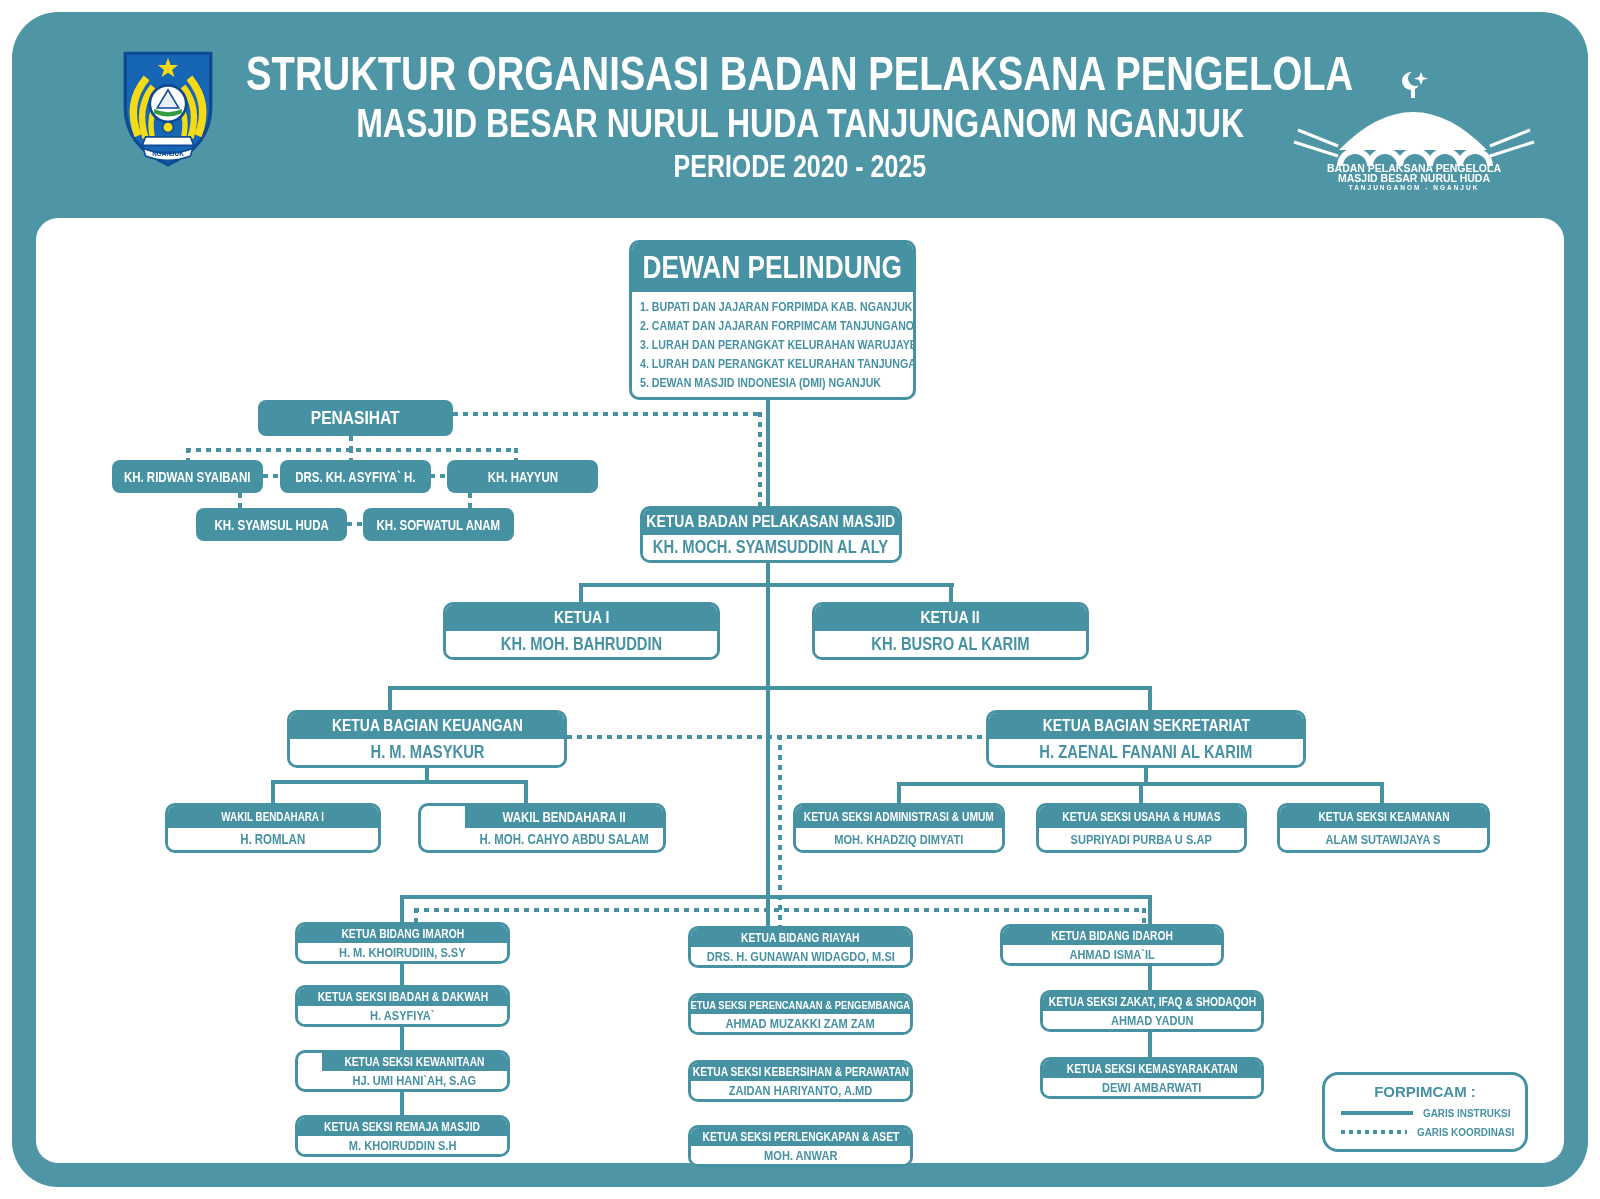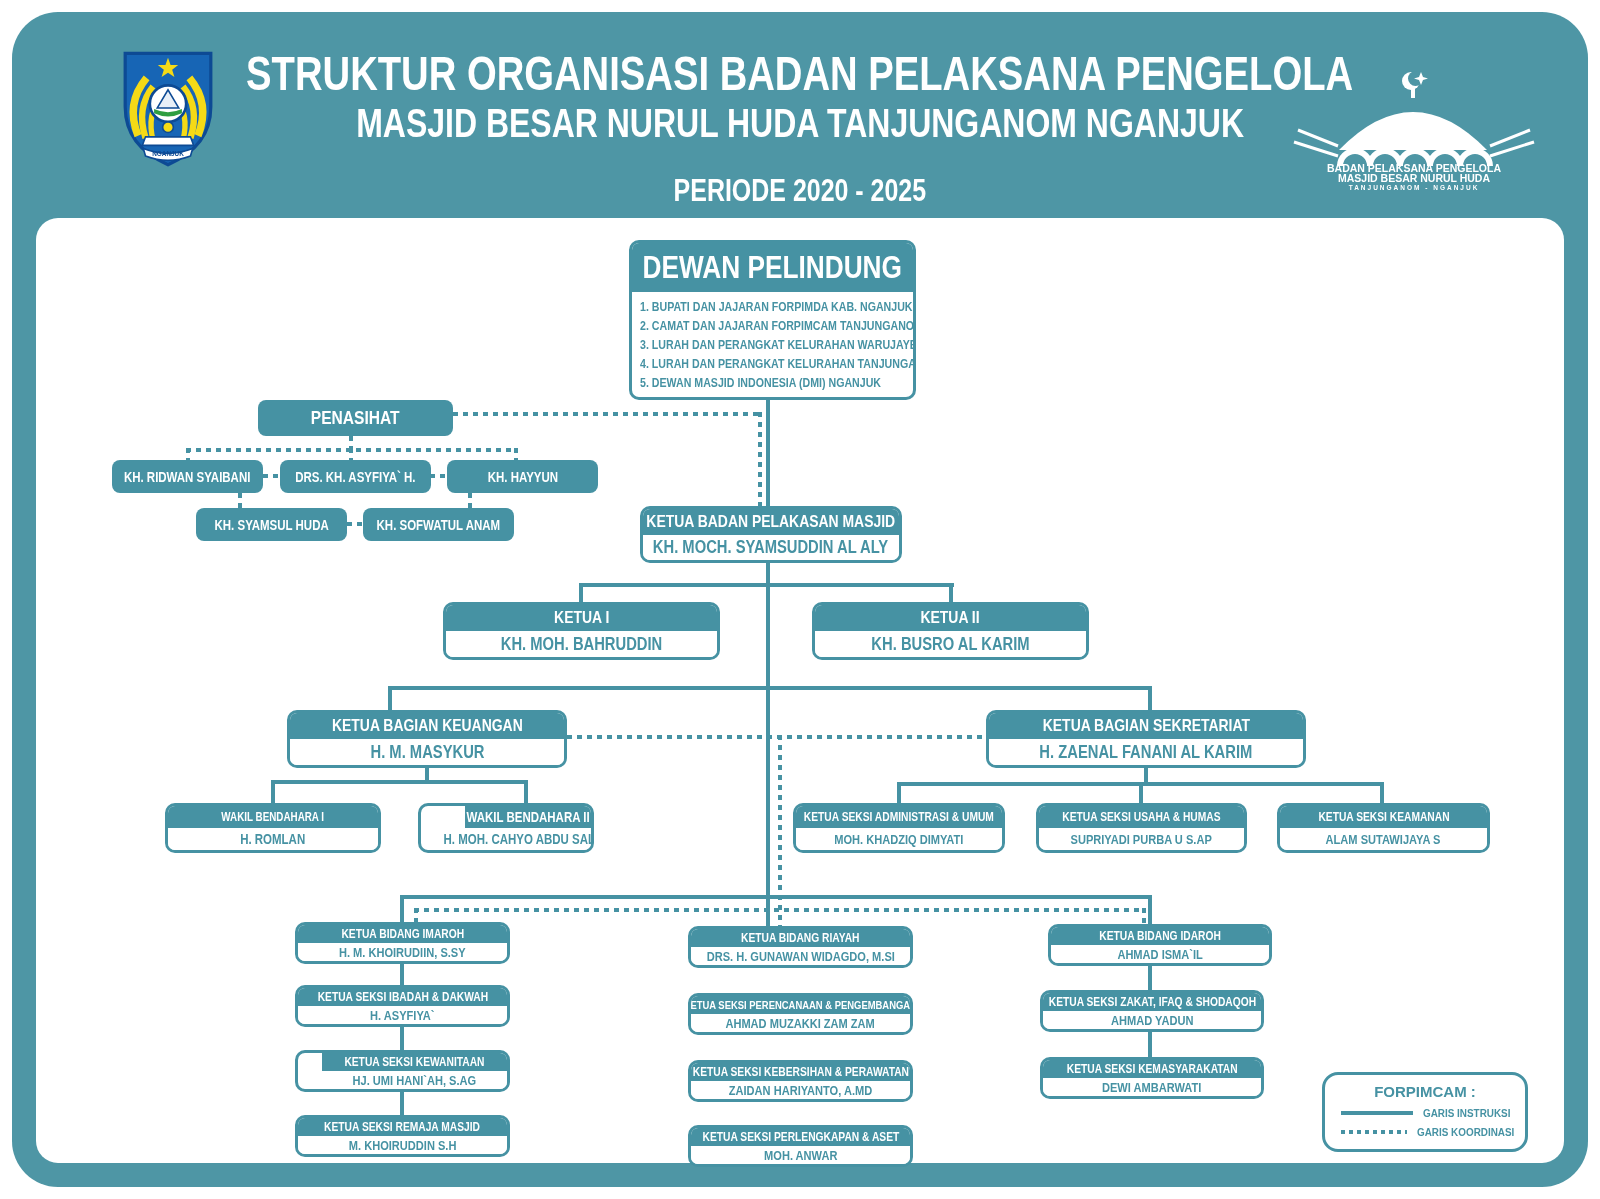--- a/index.html
+++ b/index.html
@@ -16,21 +16,21 @@
          background:var(--frame);border-radius:46px;}
   .panel{position:absolute;left:36px;top:218px;width:1528px;height:945px;
          background:#ffffff;border-radius:22px;}
 
   
   .titleblock{position:absolute;left:0;top:46px;width:1600px;text-align:center;color:#fff;}
   .tl{display:block;font-weight:bold;white-space:nowrap;}
   .tl span{display:inline-block;transform:scaleX(0.78);transform-origin:center;white-space:nowrap;}
   .tl1{font-size:49px;line-height:54px;}
   .tl2{font-size:41px;line-height:46px;}
-  .tl3{font-size:32px;line-height:40px;margin-top:24px;}
+  .tl3{font-size:32px;line-height:40px;}
 
   
   .cond{display:inline-block;white-space:nowrap;transform:scaleX(0.82);transform-origin:center;}
   .cond-l{display:inline-block;white-space:nowrap;transform:scaleX(0.85);transform-origin:left center;}
 
   
   .obox{position:absolute;border:3px solid var(--teal);border-radius:10px;background:#fff;
         display:flex;flex-direction:column;overflow:hidden;box-sizing:border-box;}
   .obox-h{background:var(--teal);color:#fff;flex:1;display:flex;align-items:center;justify-content:center;
           font-weight:bold;font-size:15px;}
@@ -246,21 +246,21 @@
   </div>
 
   <div class="obox" style="left:165px;top:803px;width:216px;height:50px;">
     <div class="obox-h" style="font-size:12px;">
         <span class="cond">WAKIL BENDAHARA I</span>
       </div>
     <div class="obox-b" style="font-size:14px;">
         <span class="cond">H. ROMLAN</span>
       </div>
   </div>
-  <div class="obox" style="left:418px;top:803px;width:176px;height:50px;padding-left:44px;">
+  <div class="obox" style="left:418px;top:803px;width:248px;height:50px;padding-left:44px;">
     <div class="obox-h" style="font-size:14px;">
         <span class="cond">WAKIL BENDAHARA II</span>
       </div>
     <div class="obox-b" style="font-size:14px;">
         <span class="cond">H. MOH. CAHYO ABDU SALAM</span>
       </div>
   </div>
   <div class="obox sm" style="left:793px;top:803px;width:212px;height:50px;">
     <div class="obox-h">
         <span class="cond">KETUA SEKSI ADMINISTRASI &amp; UMUM</span>
@@ -345,21 +345,21 @@
   </div>
   <div class="obox sm" style="left:688px;top:1125px;width:225px;height:42px;">
     <div class="obox-h">
         <span class="cond">KETUA SEKSI PERLENGKAPAN &amp; ASET</span>
       </div>
     <div class="obox-b">
         <span class="cond">MOH. ANWAR</span>
       </div>
   </div>
 
-  <div class="obox sm" style="left:1048px;top:924px;width:224px;height:42px;">
+  <div class="obox sm" style="left:1000px;top:924px;width:224px;height:42px;">
     <div class="obox-h">
         <span class="cond">KETUA BIDANG IDAROH</span>
       </div>
     <div class="obox-b">
         <span class="cond">AHMAD ISMA`IL</span>
       </div>
   </div>
   <div class="obox sm" style="left:1040px;top:990px;width:224px;height:42px;">
     <div class="obox-h">
         <span class="cond">KETUA SEKSI ZAKAT, IFAQ &amp; SHODAQOH</span>

